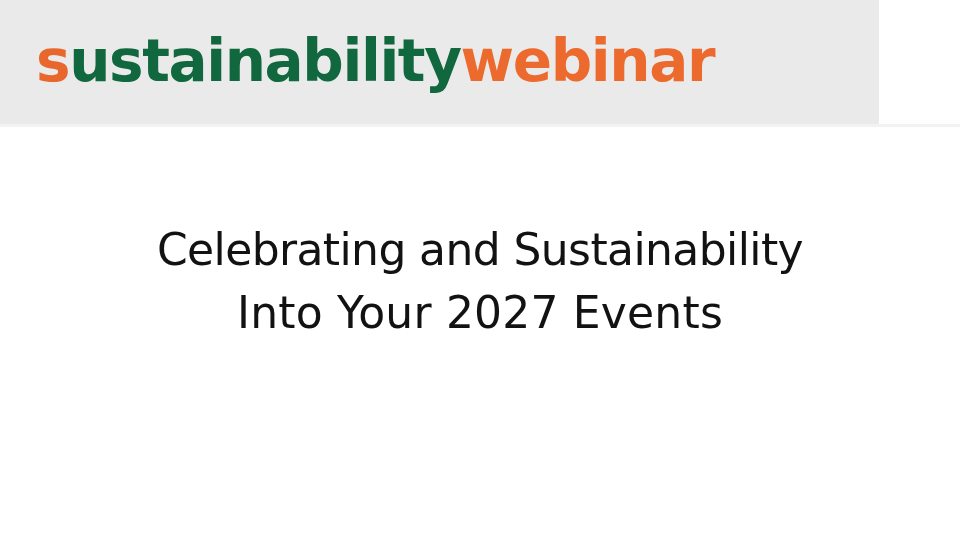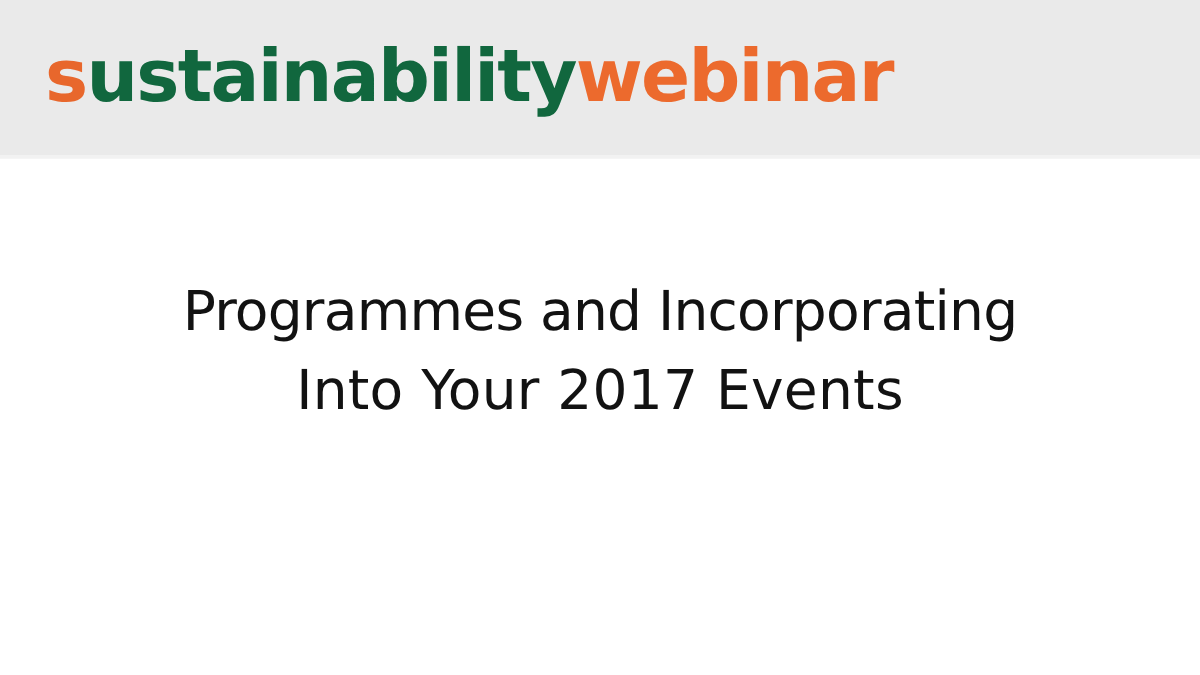--- a/index.html
+++ b/index.html
@@ -13,21 +13,21 @@
     font-family: "Liberation Sans", sans-serif;
     overflow: hidden;
     position: relative;
   }
 
   
   .header-band {
     position: absolute;
     left: 0;
     top: 0;
-    width: 960px;
+    width: 879px;
     height: 124px;
     background: #eaeaea;
   }
   .header-band-edge {
     position: absolute;
     left: 0;
     top: 124px;
     width: 960px;
     height: 3px;
     background: #f2f2f2;
@@ -88,15 +88,15 @@
 <body>
 
 <div class="canvas-body"></div>
 
 <div class="header-band">
   <div class="logo"><span class="logo-sustain-lead">s</span><span class="logo-sustain-rest">ustainability</span><span class="logo-webinar">webinar</span></div>
 </div>
 <div class="header-band-edge"></div>
 
 <div class="title-block">
-  <div class="title-line title-line-1">Programmes and Incorporating</div>
-  <div class="title-line title-line-3">Into Your 2017 Events</div>
+  <div class="title-line title-line-1">Celebrating and Sustainability</div>
+  <div class="title-line title-line-3">Into Your 2027 Events</div>
 </div>
 
 </body></html>

